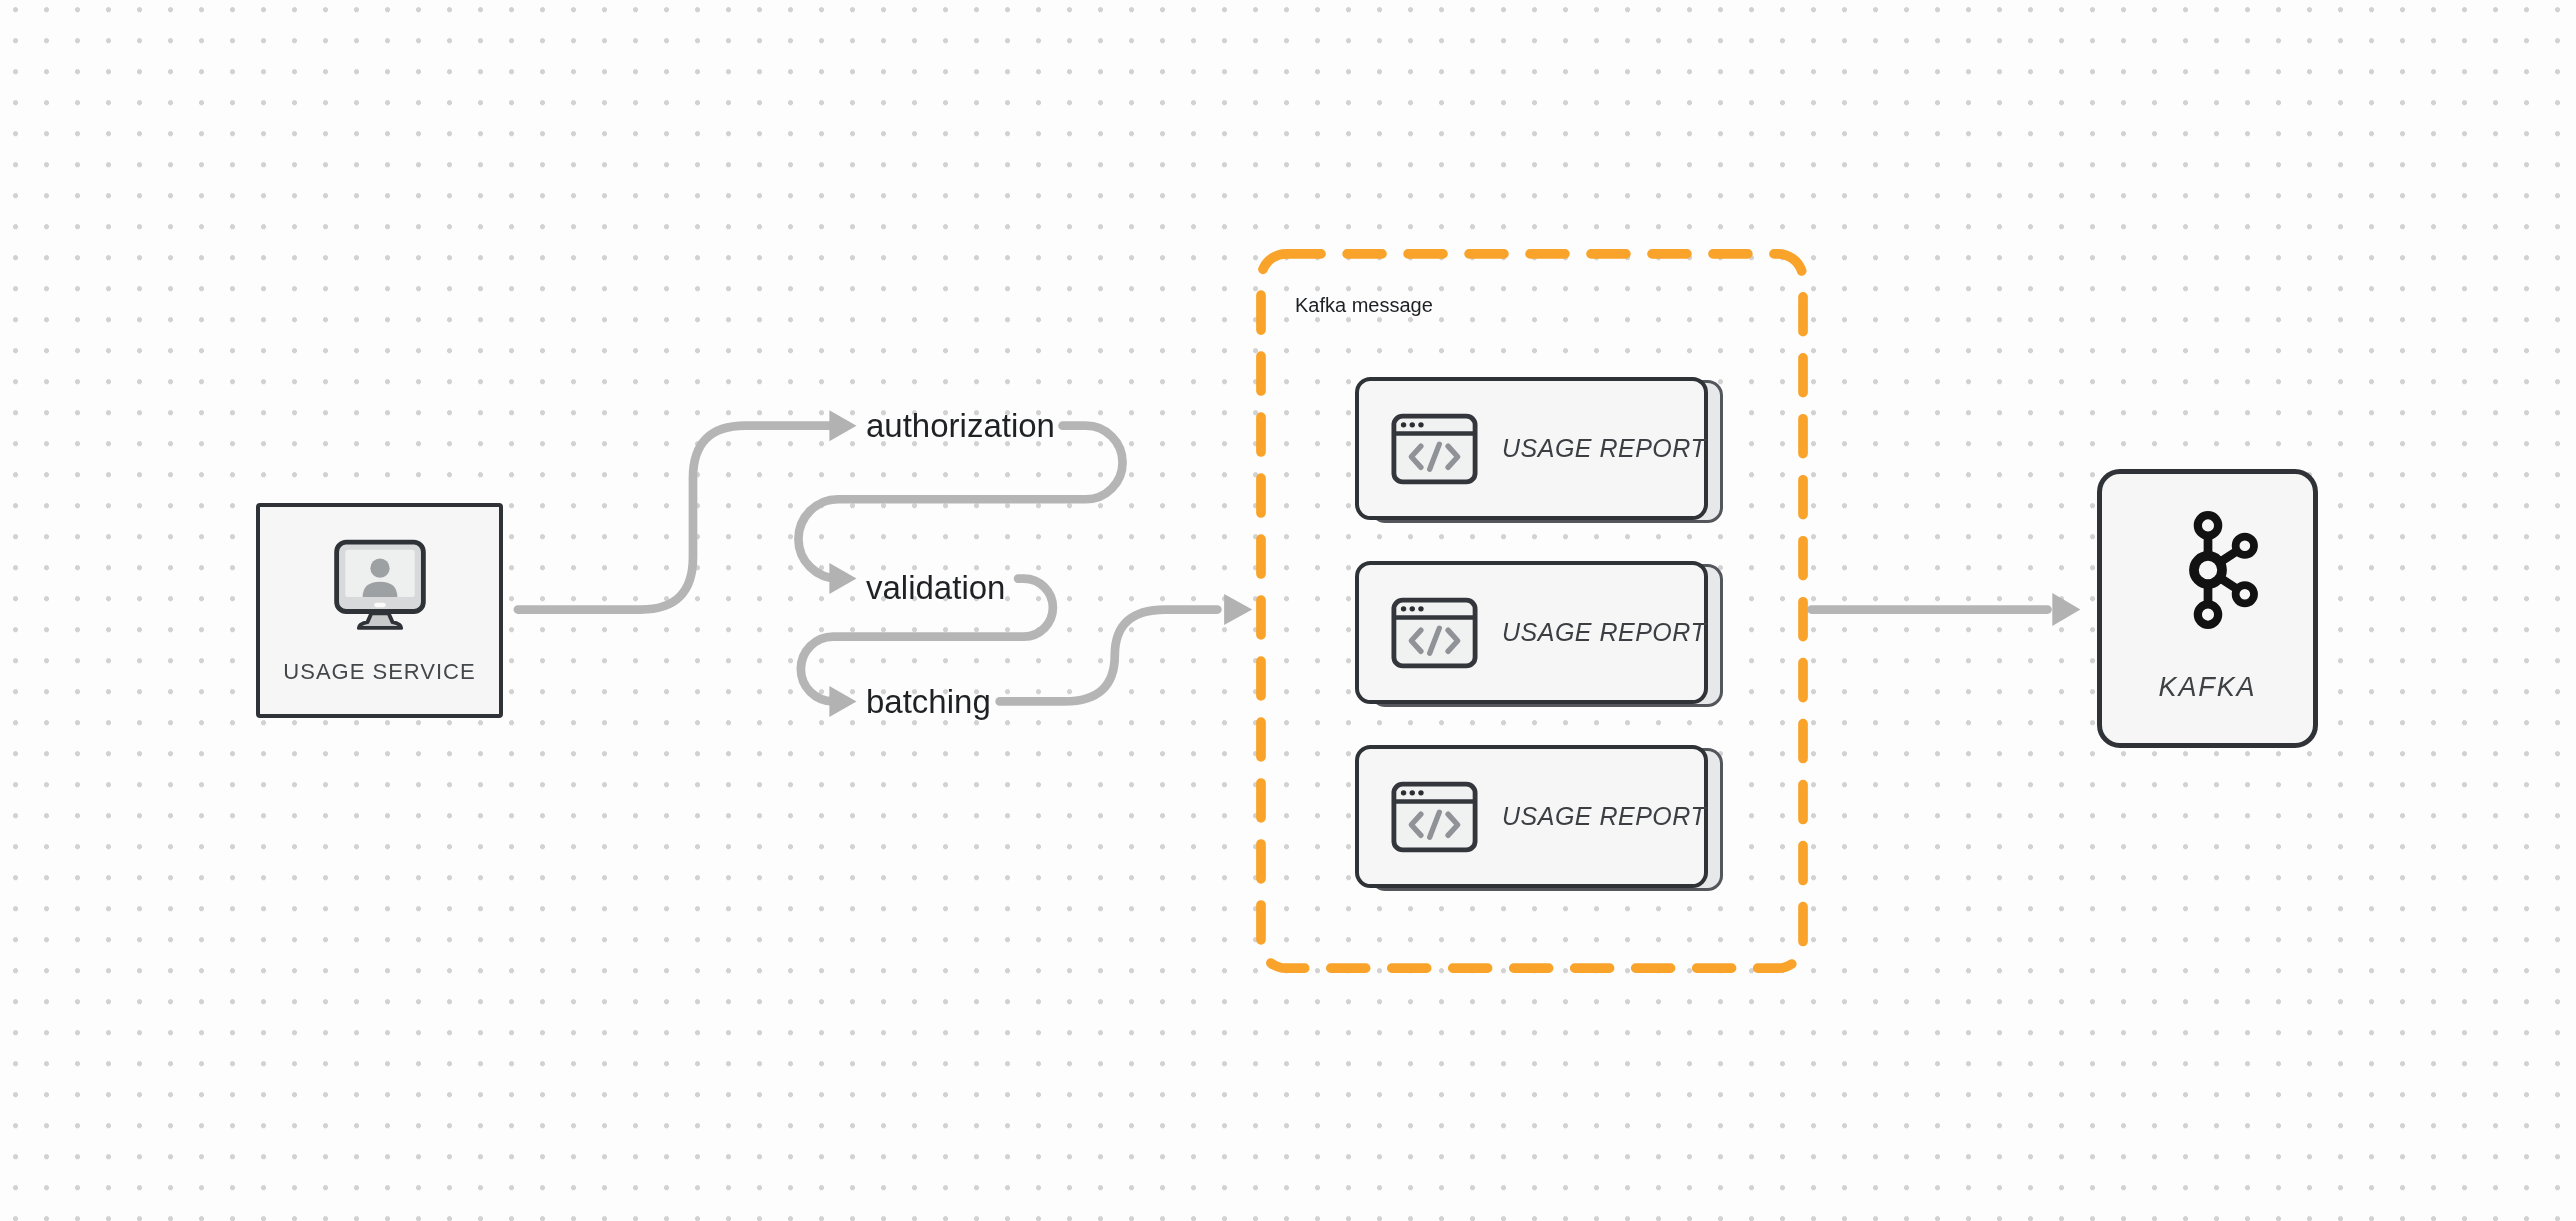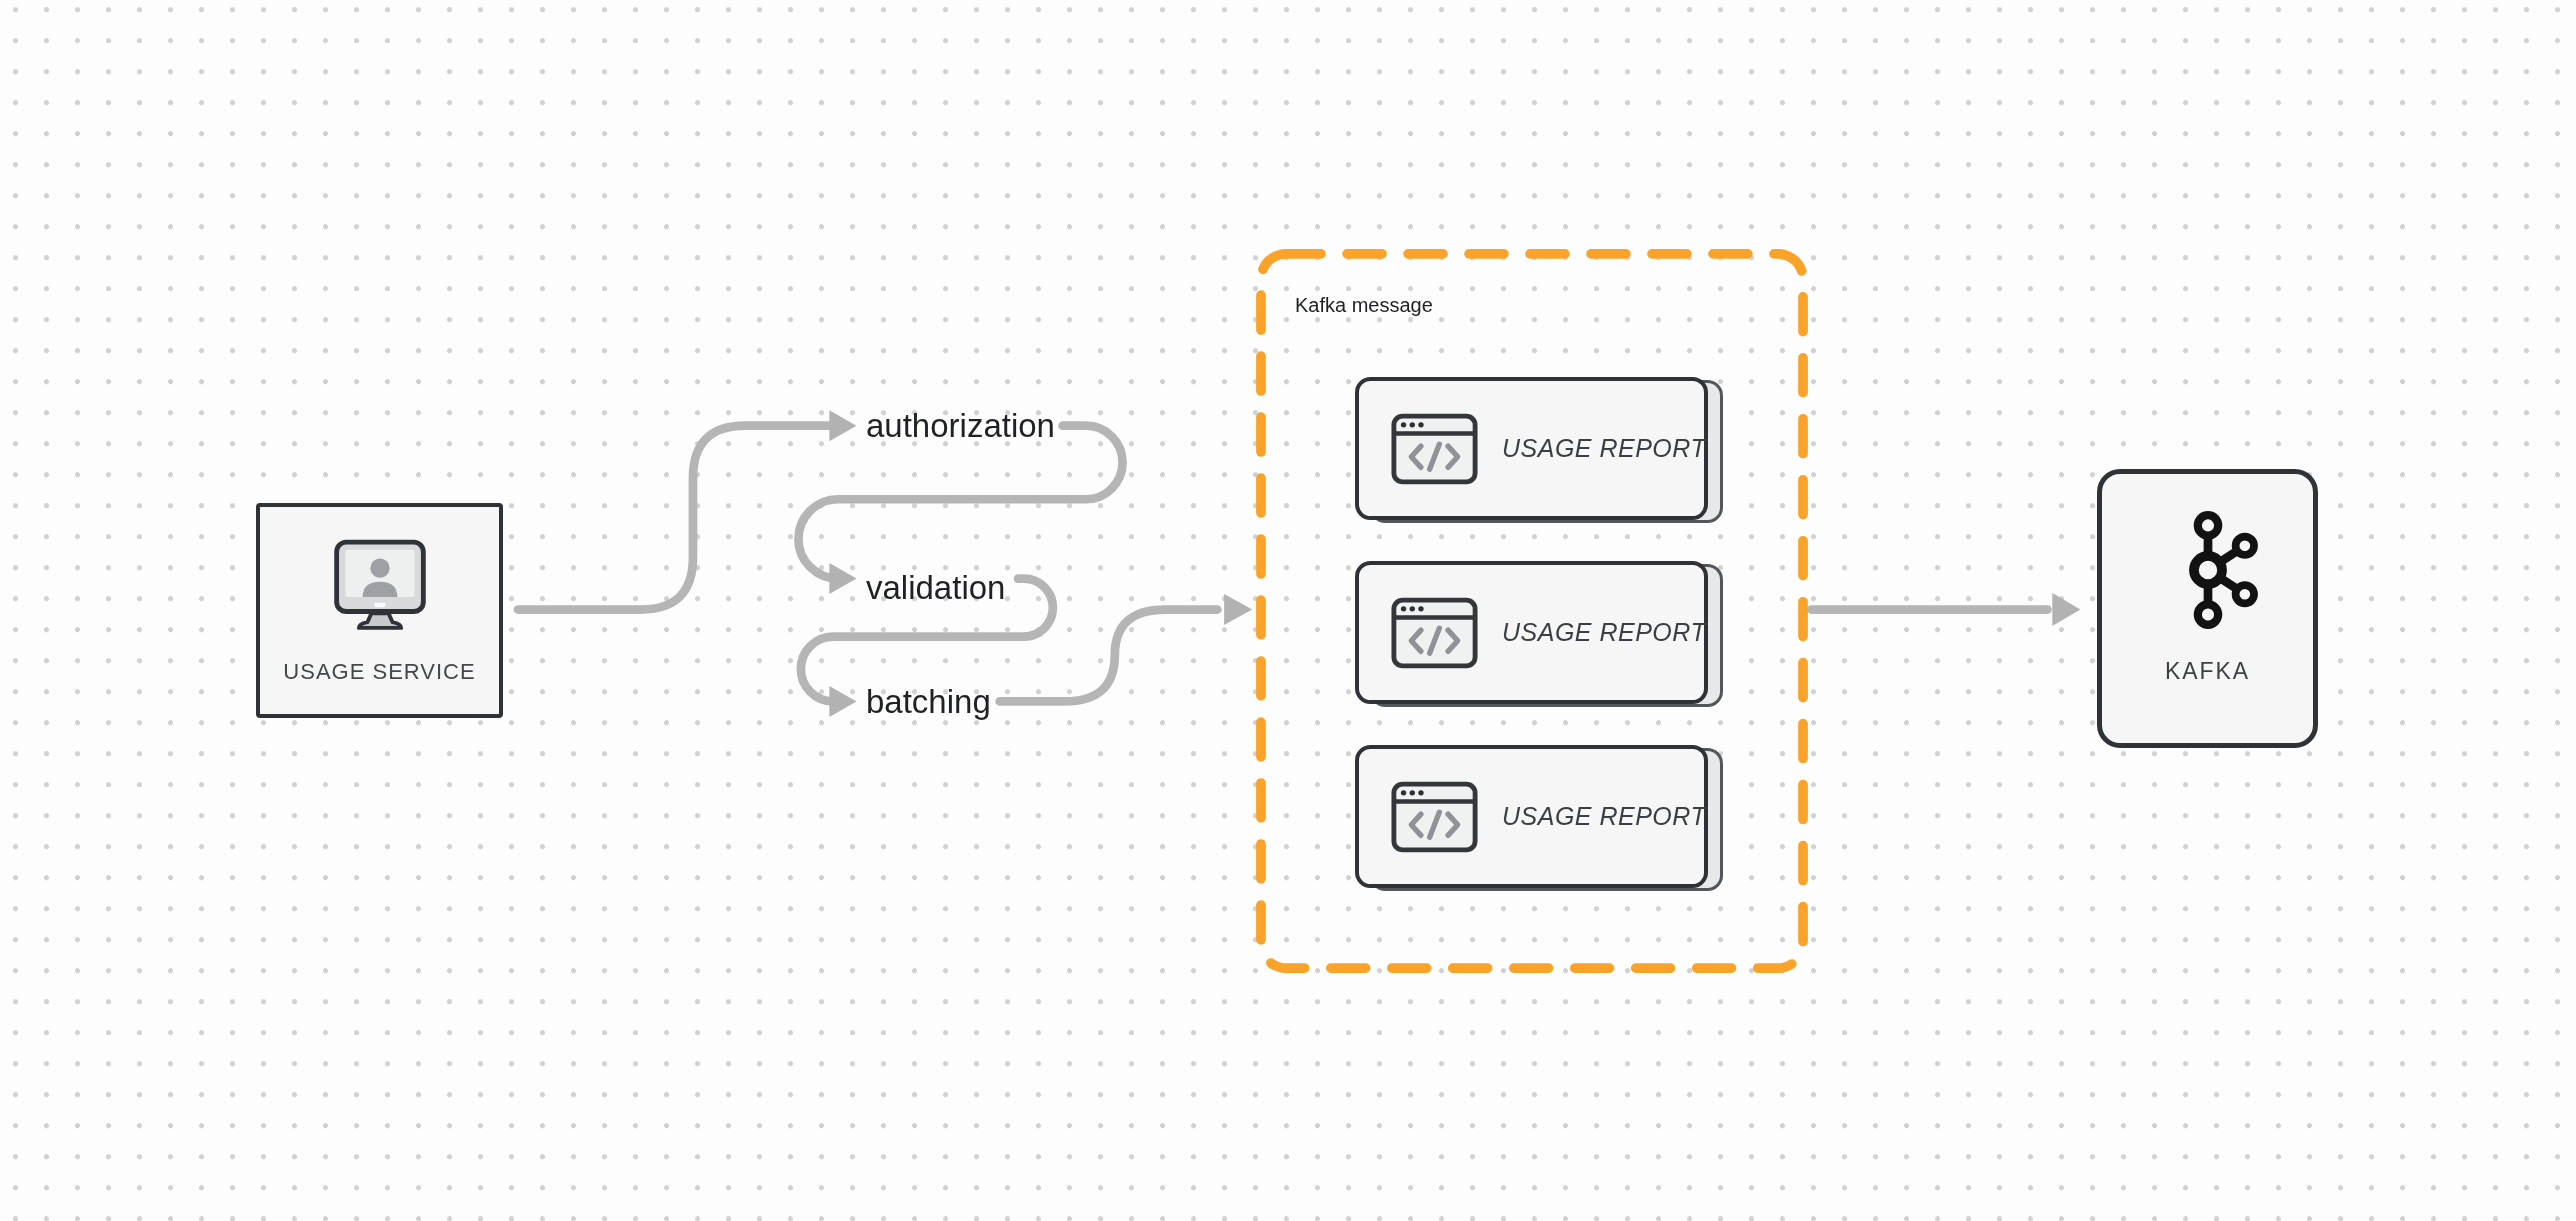--- a/index.html
+++ b/index.html
@@ -13,21 +13,21 @@
   svg{display:block}
   .connector-layer{position:absolute;left:0;top:0;pointer-events:none;}
   .node{position:absolute;background:#f5f6f5;border:4.8px solid #2f3338;border-radius:4px;box-sizing:border-box;}
   .usage-node{left:256px;top:503px;width:247px;height:215px;}
   .kafka-node{left:2097px;top:469px;width:221px;height:279px;border-width:5.8px;border-radius:23px;}
   .node-icon{position:absolute;left:50%;transform:translateX(-50%);}
   .usage-node .node-icon{top:32px;}
   .kafka-node .node-icon{top:33px;}
   .node-label{position:absolute;left:0;width:100%;text-align:center;color:#45484b;}
   .usage-node .node-label{top:152px;font-size:22px;line-height:25px;letter-spacing:1px;}
-  .kafka-node .node-label{top:183px;font-size:23px;line-height:29px;letter-spacing:1.9px;color:#3f4245;}
+  .kafka-node .node-label{top:199px;font-size:27px;line-height:29px;letter-spacing:1.9px;color:#3f4245;font-style:italic;}
   .flow-label{
     position:absolute;left:866px;transform:translateY(-50%);
     font-size:33px;font-weight:400;color:#1f2124;white-space:nowrap;
   }
   .flow-label.auth{top:426px;}
   .flow-label.valid{top:588px;}
   .flow-label.batch{top:702px;}
   .group{position:absolute;left:1256px;top:249px;width:552px;height:724px;}
   .group-border{position:absolute;left:0;top:0;}
   .group-title{position:absolute;left:39px;top:45px;font-size:20px;font-weight:500;color:#1e2023;white-space:nowrap;}

